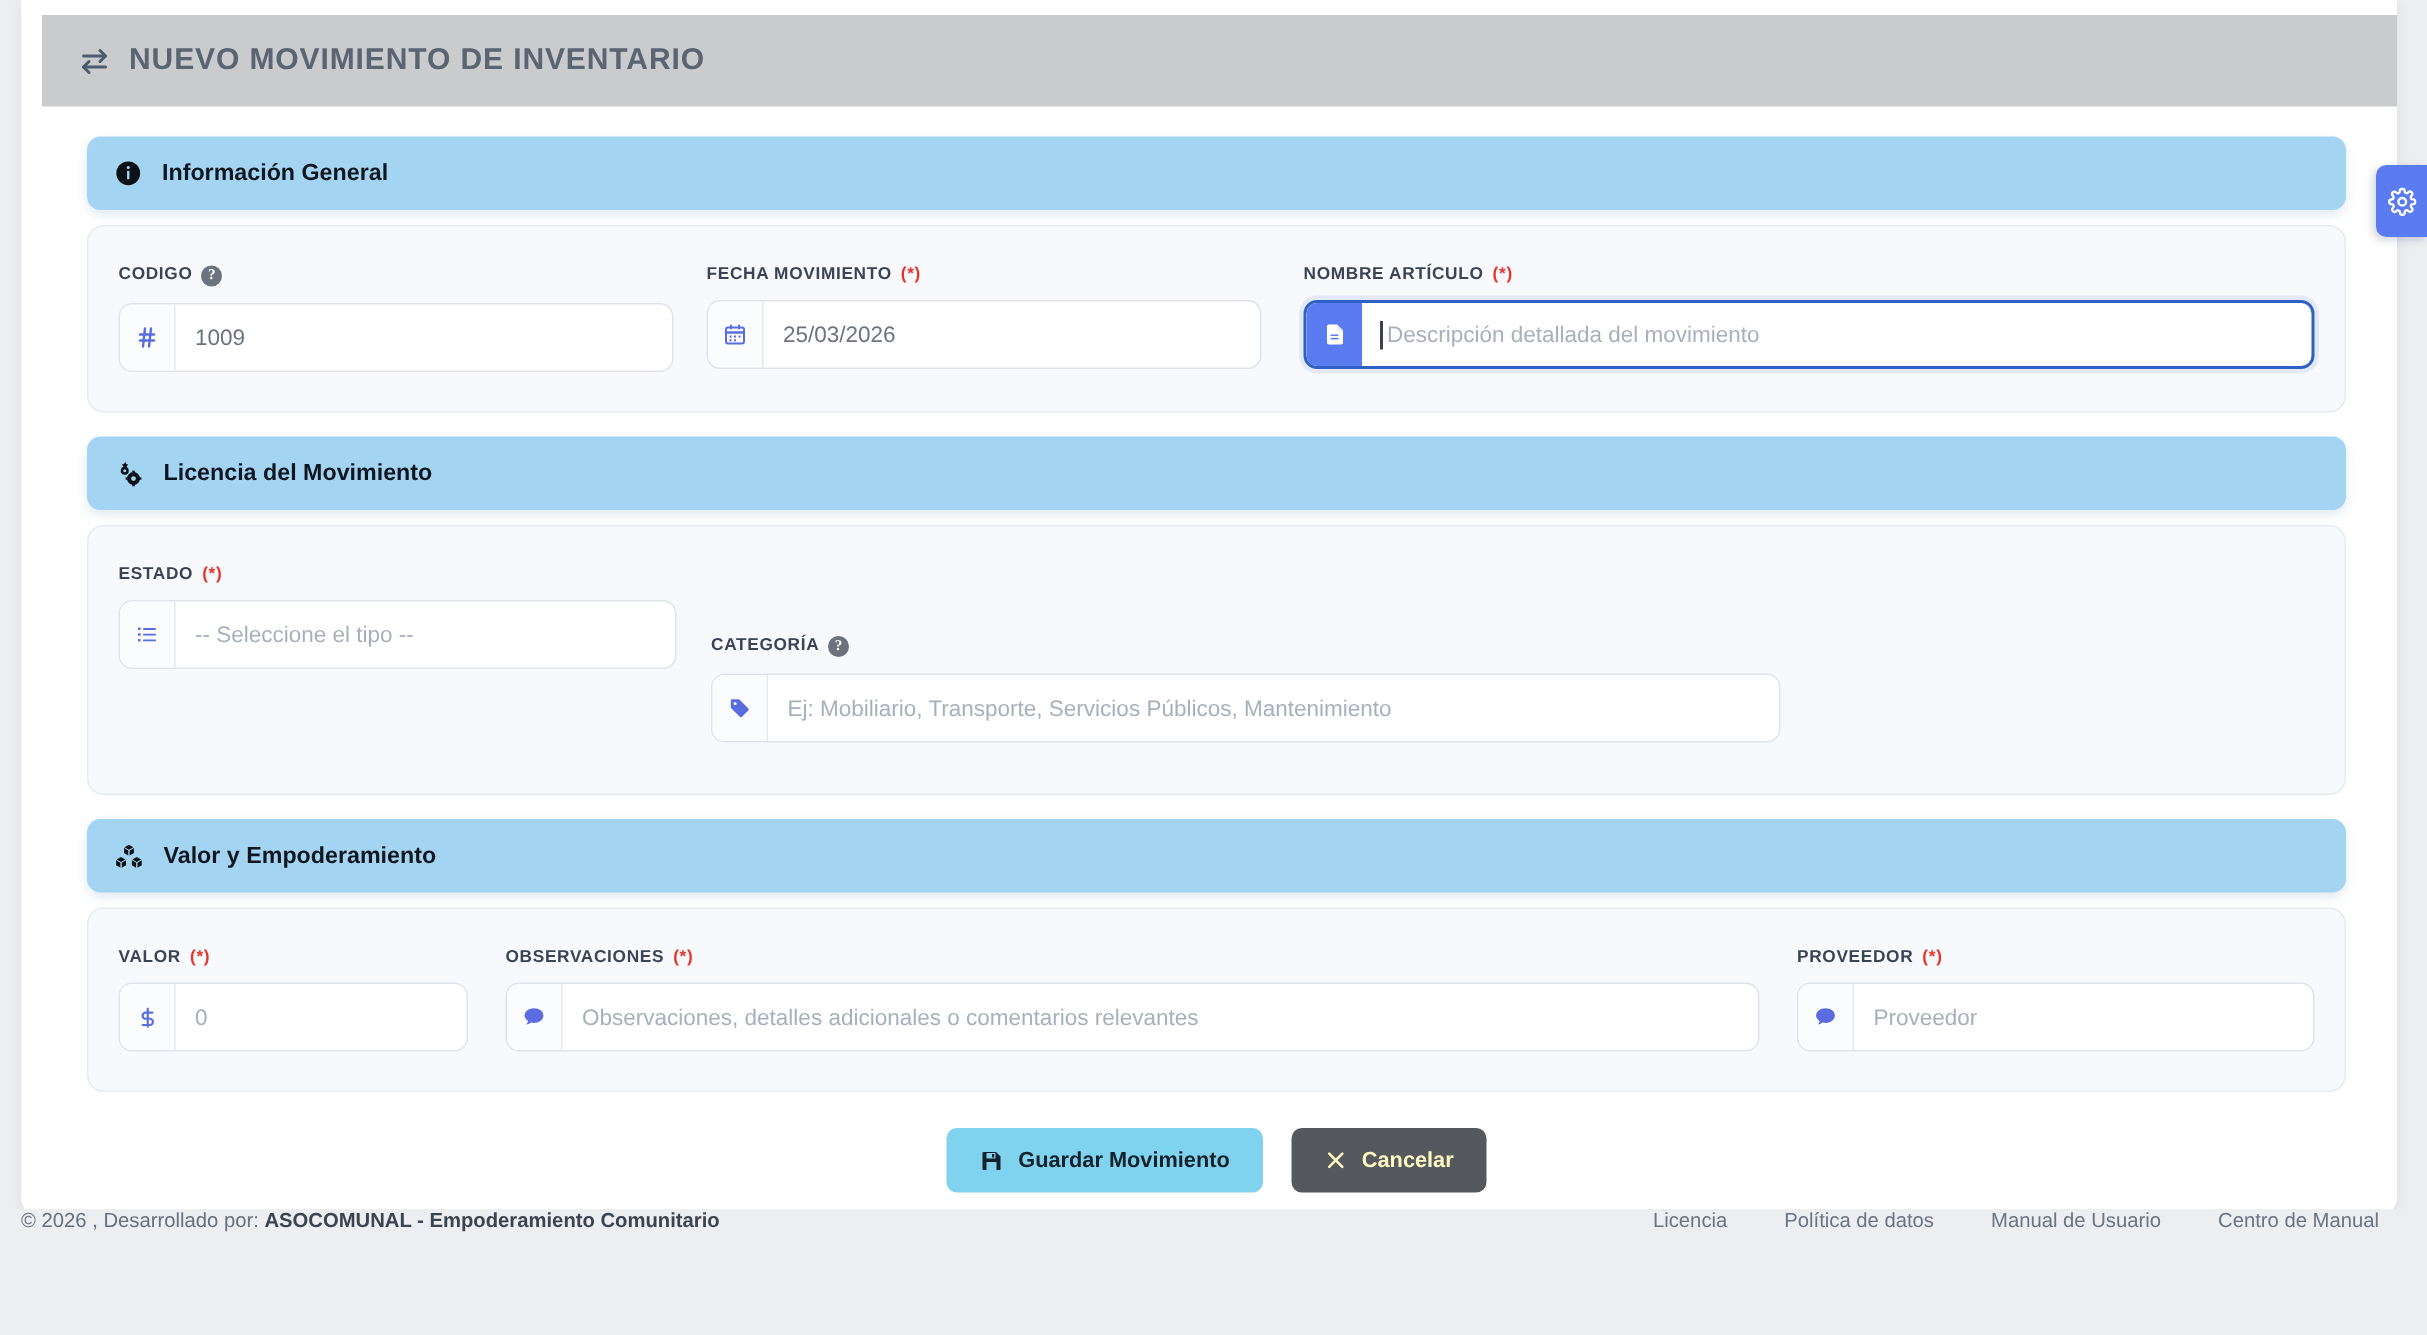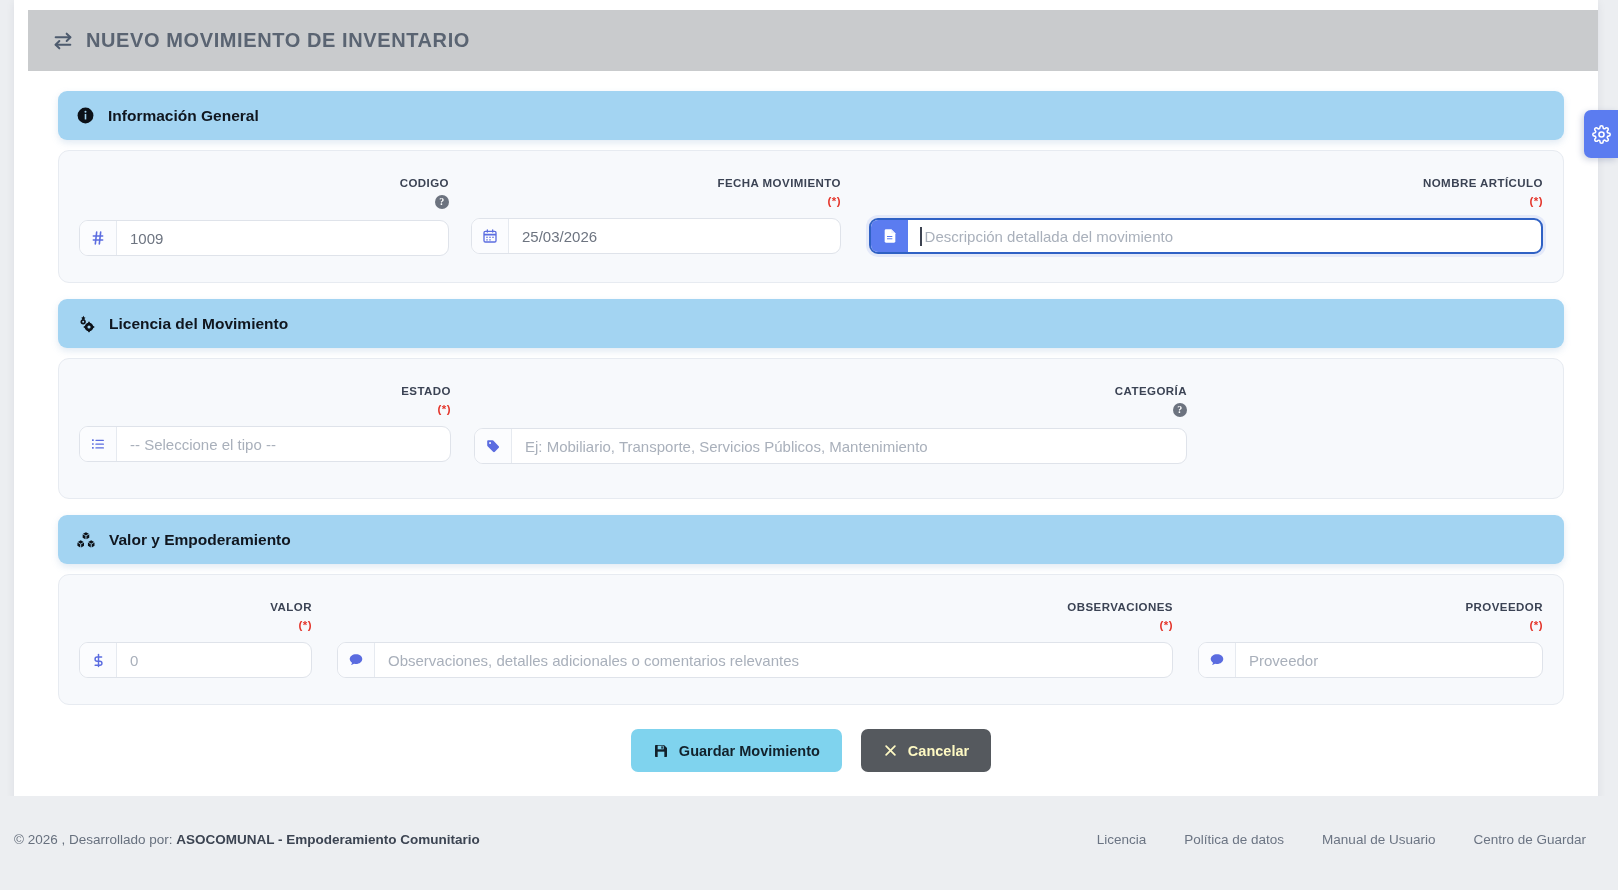--- a/index.html
+++ b/index.html
@@ -51,33 +51,33 @@
     border: 1px solid #e7ebf1;
     border-radius: 11px;
     padding: 26px 20px 26px 20px;
     display: flex;
     align-items: flex-start;
   }
   .field { display: flex; flex-direction: column; }
   .flabel {
     font-size: 11.5px; font-weight: bold; color: #3b4354;
     letter-spacing: .45px; text-transform: uppercase;
-    margin-bottom: 11px; display: flex; align-items: flex-end; gap: 6px; flex-direction: column;
+    margin-bottom: 11px; display: flex; align-items: flex-start; gap: 6px;
   }
   .req { color: #e4352b; font-weight: bold; }
   .help {
     display: inline-flex; align-items: center; justify-content: center;
     width: 14px; height: 14px; border-radius: 50%;
     background: #6c737f; color: #fff; font-size: 10px; font-weight: bold;
     font-family: "Liberation Serif", serif; line-height: 1;
   }
 
   
   .ig {
-    display: flex; align-items: stretch; height: 36px;
+    display: flex; align-items: stretch; height: 46px;
     border: 1px solid #dfe3ea; border-radius: 9px; background: #ffffff;
     overflow: hidden;
   }
   .ig .addon {
     width: 37px; flex: 0 0 37px;
     background: #fbfcfe; border-right: 1px solid #e6eaf0;
     display: flex; align-items: center; justify-content: center;
     color: #5b6ce0;
   }
   .ig .ctl {
@@ -109,23 +109,23 @@
     height: 43px; border: none; border-radius: 7px; cursor: pointer;
     display: inline-flex; align-items: center; gap: 10px;
     font-family: "Liberation Sans", sans-serif;
     font-size: 14.5px; font-weight: bold; padding: 0 22px;
   }
   .btn-save { background: #7fd3ee; color: #12212b; }
   .btn-cancel { background: #55595e; color: #fef9c3; }
 
   
   .footer {
-    position: absolute; left: 0; bottom: 0; width: 1618px; height: 94px;
+    position: absolute; left: 0; bottom: 0; width: 1618px; height: 84px;
     background: #eceef1;
-    display: flex; align-items: center; justify-content: space-between;
+    display: flex; justify-content: space-between;
     padding: 0 22px 8px 14px;
   }
   .copy { font-size: 13.5px; color: #67707e; }
   .copy b { color: #3c4452; font-weight: bold; }
   .flinks { display: flex; gap: 38px; padding-right: 10px; }
   .flinks a { font-size: 13.5px; color: #6b7483; text-decoration: none; }
 
   
   .gear-tab {
     position: absolute; right: 0px; top: 110px; width: 34px; height: 48px;
@@ -263,21 +263,21 @@
                 <rect x="3" y="16.4" width="2.6" height="2.6" rx=".6"></rect>
                 <rect x="8" y="5.6" width="13" height="1.8" rx=".9"></rect>
                 <rect x="8" y="11.3" width="13" height="1.8" rx=".9"></rect>
                 <rect x="8" y="17" width="13" height="1.8" rx=".9"></rect>
               </svg>
             </span>
             <input class="ctl" placeholder="-- Seleccione el tipo --" style="">
           </div>
         </div>
 
-        <div class="field" style="width:713px; margin-left:23px;">
+        <div class="field" style="width:713px; margin-left:23px;margin-top:47px;">
           <span class="flabel">
             <span>CATEGORÍA</span>
             <span class="help">?</span>
           </span>
           <div class="ig">
             <span class="addon">
               <svg width="16" height="16" viewBox="0 0 24 24" fill="currentColor">
                 <path d="M20.6 12.2L12.4 3.9a2 2 0 0 0-1.4-.6H4.6a1.3 1.3 0 0 0-1.3 1.3v6.4c0 .5.2 1 .6 1.4l8.2 8.2a1.9 1.9 0 0 0 2.7 0l5.8-5.8a1.9 1.9 0 0 0 0-2.6z"></path>
                 <circle cx="7.6" cy="7.6" r="1.5" fill="#fbfcfe"></circle>
               </svg>
@@ -393,17 +393,17 @@
 
   <div class="footer">
     <div class="copy">
       <span>© 2026 , Desarrollado por:</span>
       <b>ASOCOMUNAL - Empoderamiento Comunitario</b>
     </div>
     <div class="flinks">
       <a href="#">Licencia</a>
       <a href="#">Política de datos</a>
       <a href="#">Manual de Usuario</a>
-      <a href="#">Centro de Guardar</a>
+      <a href="#">Centro de Manual</a>
     </div>
   </div>
 
 </div>
 
 </body></html>

